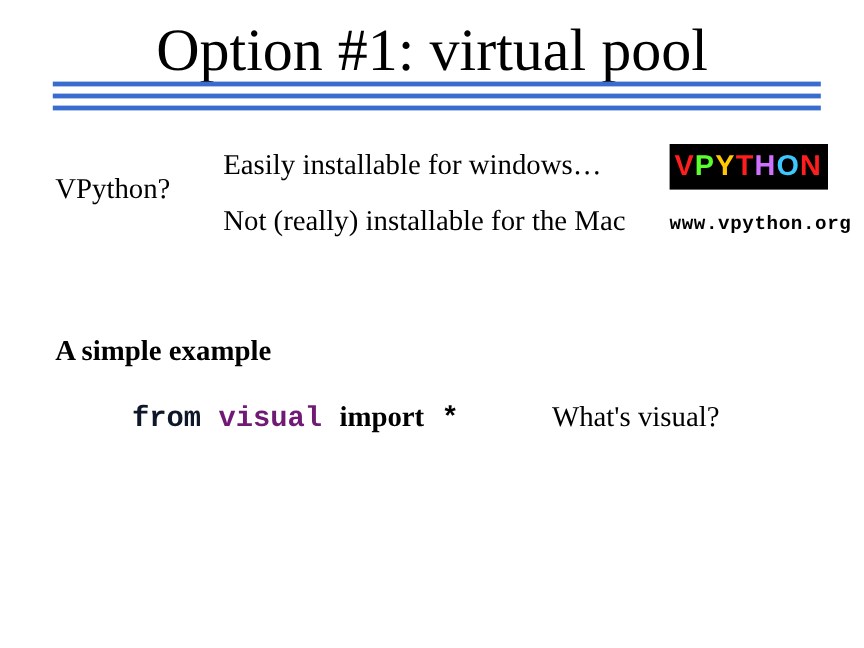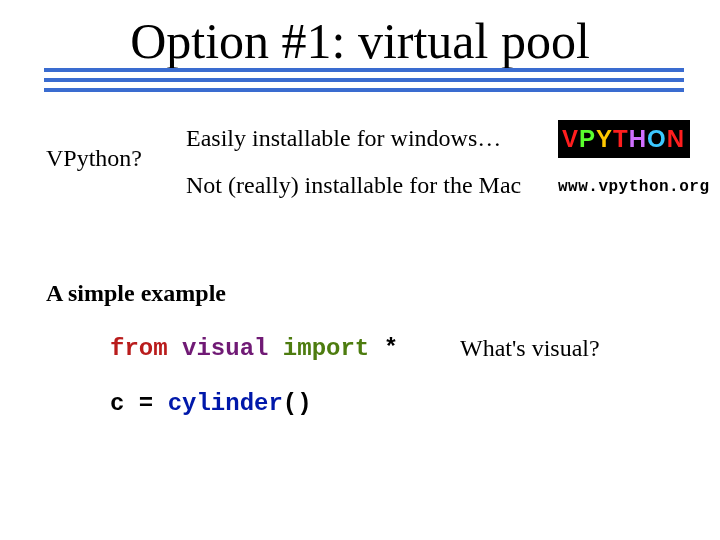--- a/index.html
+++ b/index.html
@@ -112,23 +112,23 @@
     font-weight: bold;
   }
   .code-line2 {
     position: absolute;
     left: 110px;
     top: 390px;
     font-family: "Courier New", Courier, monospace;
     font-size: 24px;
     font-weight: bold;
   }
-  .kw-from   { color: #b91c1c; }
+  .kw-from   { color: #0f172a; }
   .kw-module { color: #701a75; }
-  .kw-import { color: #4d7c0f; }
+  .kw-import { color: #000000; font-family: Liberation Serif, serif; }
   .kw-star   { color: #000; }
   .kw-var    { color: #000; }
   .kw-eq     { color: #000; }
   .kw-func   { color: #0018aa; }
   .kw-par    { color: #000; }
 
   .q1 {
     position: absolute;
     left: 460px;
     top: 335px;
@@ -165,21 +165,16 @@
 
   <div class="example-heading">A simple example</div>
 
   <div class="code-line1">
     <span class="kw-from">from</span>
     <span class="kw-module">visual</span>
     <span class="kw-import">import</span>
     <span class="kw-star">*</span>
   </div>
 
-  <div class="code-line2">
-    <span class="kw-var">c</span>
-    <span class="kw-eq">=</span>
-    <span class="kw-func">cylinder</span><span class="kw-par">()</span>
-  </div>
 
   <div class="q1">What's visual?</div>
 
 </div>
 
 </body></html>

